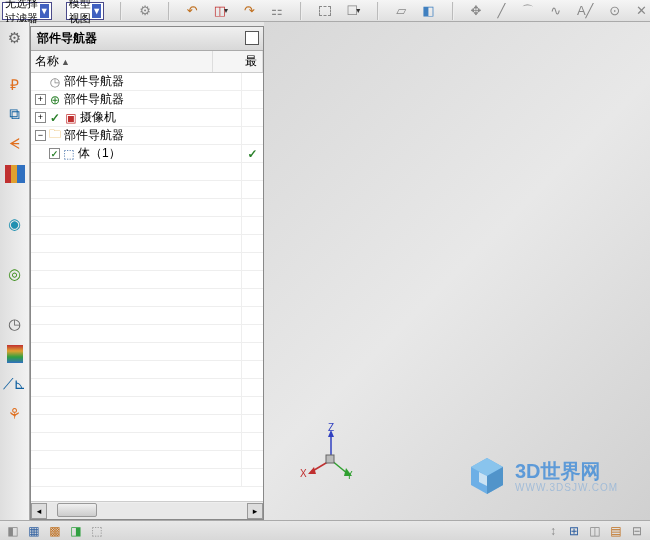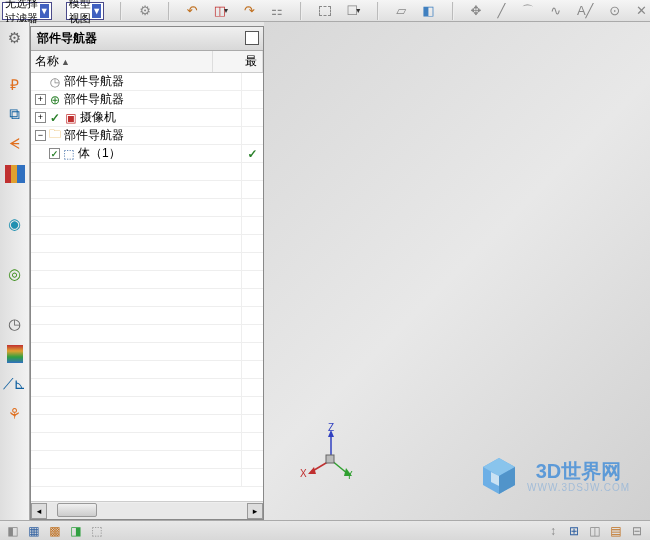--- a/index.html
+++ b/index.html
@@ -61,21 +61,21 @@
 .hscroll-thumb { position: absolute; left: 10px; width: 40px; height: 14px; top: 0; background: linear-gradient(#f0f0f0,#ccc); border: 1px solid #999; border-radius: 2px; }
 
 .viewport { flex: 1; background: linear-gradient(135deg, #d8d8d8, #e8e8e8 50%, #d0d0d0); position: relative; }
 .triad { position: absolute; left: 42px; bottom: 40px; width: 50px; height: 50px; }
 .axis { position: absolute; font-size: 10px; }
 .ax-z { color: #3040c0; left: 22px; top: -8px; }
 .ax-x { color: #c03030; left: -6px; top: 38px; }
 .ax-y { color: #30a030; left: 40px; top: 40px; }
 .triad svg { position: absolute; }
 
-.watermark { position: absolute; right: 20px; bottom: 24px; display: flex; align-items: center; gap: 8px; opacity: 0.85; text-align: center; }
+.watermark { position: absolute; right: 32px; bottom: 24px; display: flex; align-items: center; gap: 8px; opacity: 0.85; }
 .wm-cube { width: 40px; height: 40px; }
 .wm-text { color: #4890d8; }
 .wm-main { font-size: 20px; font-weight: bold; line-height: 1.1; }
 .wm-sub { font-size: 10px; letter-spacing: 1px; color: #9ab8d8; }
 
 .bottom-bar { height: 20px; background: linear-gradient(#e8e8e8,#d8d8d8); border-top: 1px solid #aaa; display: flex; align-items: center; padding: 0 4px; gap: 3px; }
 .bb-btn { width: 18px; height: 16px; display: flex; align-items: center; justify-content: center; font-size: 12px; }
 </style>
 </head>
 <body>

